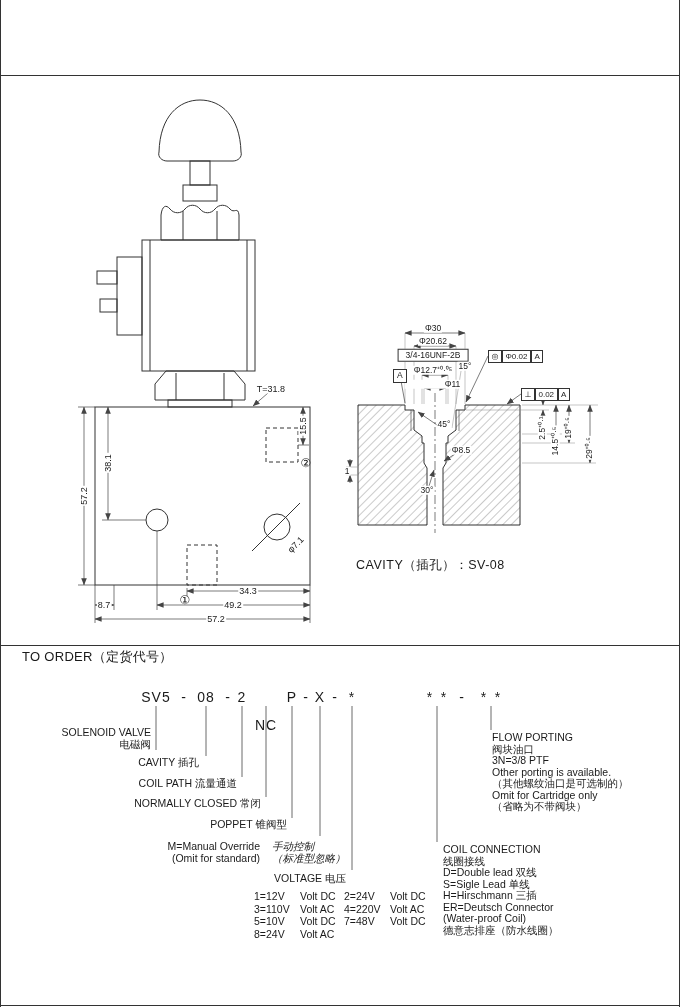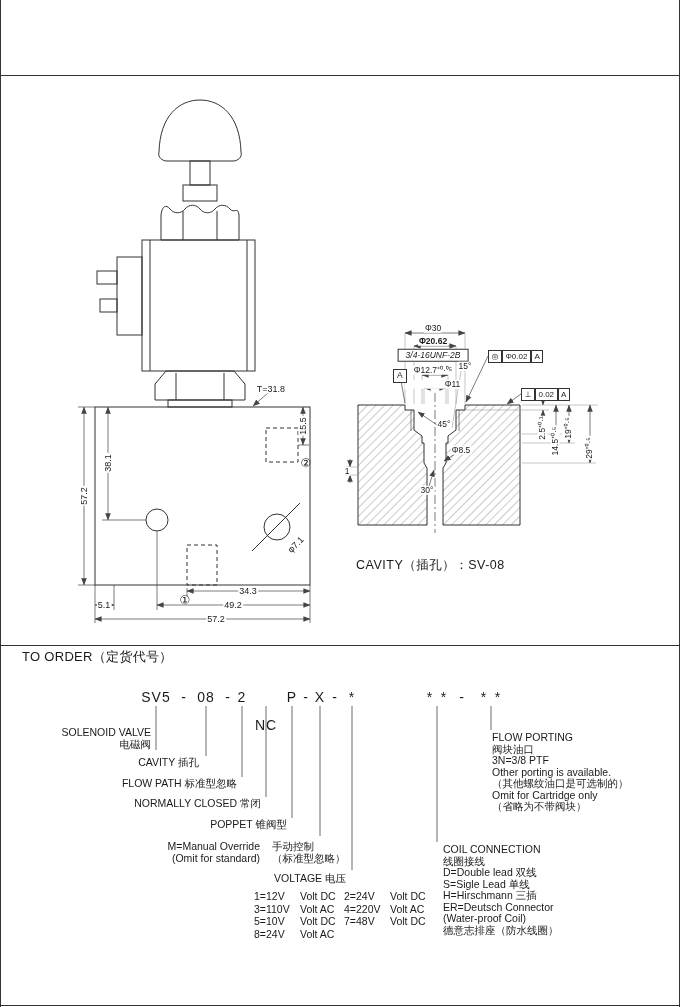--- a/index.html
+++ b/index.html
@@ -5,21 +5,21 @@
   html,body{margin:0;padding:0;}
   body{width:680px;height:1007px;background:#fff;position:relative;overflow:hidden;
        font-family:"Liberation Sans", sans-serif;color:#1a1a1a;}
   svg.canvas{position:absolute;left:0;top:0;}
   .dim{position:absolute;font-size:9px;line-height:1;white-space:nowrap;
        transform:translate(-50%,-50%);background:#fff;padding:0 1px;}
   .dim.sm{font-size:8.5px;}
   .dim.rot{transform:translate(-50%,-50%) rotate(-90deg);}
   .dim.rot45{transform:translate(-50%,-50%) rotate(-45deg);}
   .dim.port{font-size:12px;background:transparent;}
-  .boxed{border:0.8px solid #333;padding:1px 7px;font-style:italic;}
+  .boxed{border:0.8px solid #333;padding:1px 7px;}
   .datum{position:absolute;font-size:8.5px;line-height:1;border:0.9px solid #333;
          padding:1px 3px 2px;background:#fff;}
   .gdt{position:absolute;display:flex;font-size:8px;line-height:1;background:#fff;}
   .gdt span{border:0.8px solid #333;padding:1.5px 2.5px;}
   .ctitle{position:absolute;font-size:12.5px;letter-spacing:0.5px;white-space:nowrap;}
   .otitle{position:absolute;font-size:13px;letter-spacing:0.3px;white-space:nowrap;}
   .codeitem{position:absolute;font-size:14px;transform:translateX(-50%);
             letter-spacing:1px;white-space:nowrap;}
   .olabel{position:absolute;font-size:10.5px;line-height:12px;white-space:nowrap;}
   .olabel.ra{text-align:right;}
@@ -151,28 +151,28 @@
     <line x1="491" y1="706" x2="491" y2="730"></line>
   </g>
 </svg>
 
 <div class="dim" style="left:271px;top:389px;">T=31.8</div>
 <div class="dim rot" style="left:303px;top:426px;">15.5</div>
 <div class="dim rot" style="left:84px;top:496px;">57.2</div>
 <div class="dim rot" style="left:108px;top:463px;">38.1</div>
 <div class="dim rot45" style="left:296px;top:545px;">φ7.1</div>
 <div class="dim" style="left:248px;top:591px;">34.3</div>
-<div class="dim" style="left:104px;top:605px;">5.1</div>
+<div class="dim" style="left:104px;top:605px;">8.7</div>
 <div class="dim" style="left:233px;top:605px;">49.2</div>
 <div class="dim" style="left:216px;top:619px;">57.2</div>
 <div class="dim port" style="left:185px;top:600px;">①</div>
 <div class="dim port" style="left:306px;top:463px;">②</div>
 
 <div class="dim sm" style="left:433px;top:328px;">Φ30</div>
-<div class="dim sm" style="left:433px;top:341px;font-weight:bold;">Φ20.62</div>
+<div class="dim sm" style="left:433px;top:341px;">Φ20.62</div>
 <div class="dim sm boxed" style="left:433px;top:355px;">3/4-16UNF-2B</div>
 <div class="dim sm" style="left:433px;top:370px;">Φ12.7⁺⁰·⁰⁵</div>
 <div class="dim sm" style="left:433px;top:384px;padding-left:40px;">Φ11</div>
 <div class="datum" style="left:393px;top:369px;">A</div>
 <div class="gdt" style="left:488px;top:350px;">
   <span>◎</span>
     <span>Φ0.02</span>
     <span>A</span>
 </div>
 <div class="gdt" style="left:521px;top:388px;">
@@ -208,28 +208,28 @@
 <span class="codeitem" style="left:444px;top:689px;">*</span>
 <span class="codeitem" style="left:462px;top:689px;">-</span>
 <span class="codeitem" style="left:484px;top:689px;">*</span>
 <span class="codeitem" style="left:498px;top:689px;">*</span>
 
 <div class="olabel ra" style="right:529px;top:726px;">
   <div>SOLENOID VALVE</div>
   <div>电磁阀</div>
 </div>
 <div class="olabel ra" style="right:481px;top:756px;">CAVITY 插孔</div>
-<div class="olabel ra" style="right:443px;top:777px;">FLOW PATH 标准型忽略</div>
+<div class="olabel ra" style="right:443px;top:777px;">COIL PATH 流量通道</div>
 <div class="olabel ra" style="right:419px;top:797px;">NORMALLY CLOSED 常闭</div>
 <div class="olabel ra" style="right:393px;top:818px;margin-left:9px;">POPPET 锥阀型</div>
 <div class="olabel ra" style="right:420px;top:840px;">
   <div>M=Manual Override</div>
   <div>(Omit for standard)</div>
 </div>
-<div class="olabel" style="left:272px;top:840px;">
+<div class="olabel" style="left:272px;top:840px;font-style:italic;">
   <div>手动控制</div>
   <div>（标准型忽略）</div>
 </div>
 <div class="olabel ra" style="right:334px;top:872px;">VOLTAGE 电压</div>
 
 <div class="vtable" style="left:254px;top:890px;">
   <div>1=12V</div>
   <div>Volt DC</div>
   <div>2=24V</div>
   <div>Volt DC</div>

